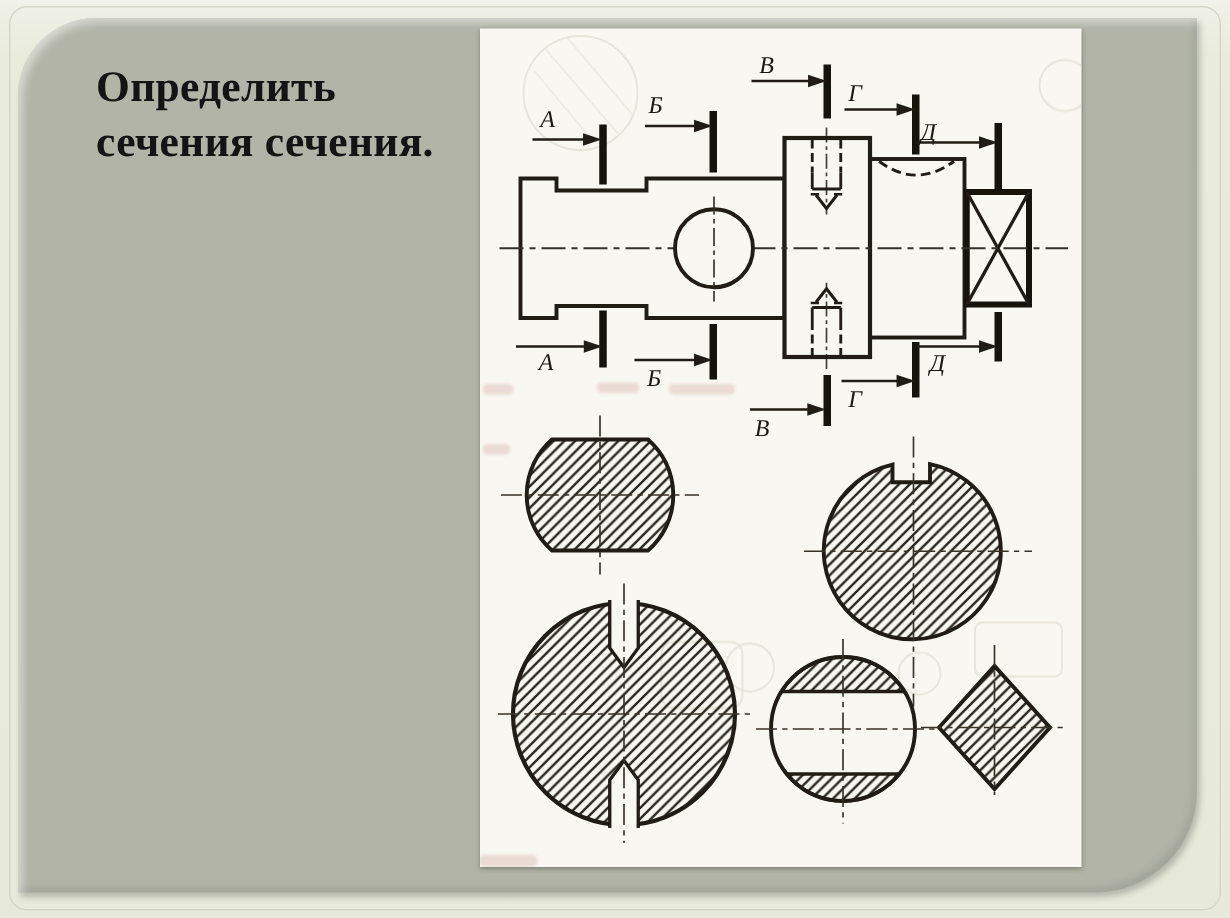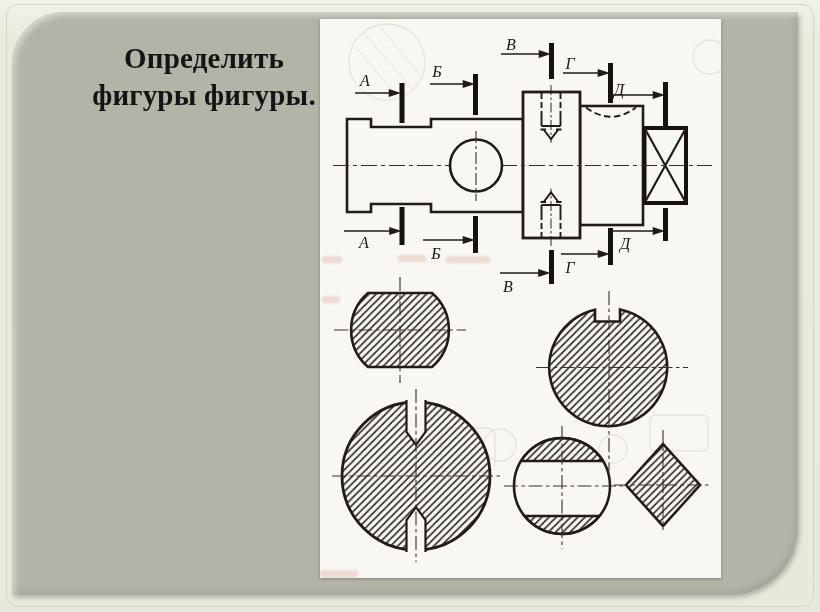--- a/index.html
+++ b/index.html
@@ -18,41 +18,41 @@
     position:absolute;left:12px;top:12px;width:786px;height:583px;
     background:var(--panel,#b1b4a7);
     border-radius:52px 0 68px 0;
     box-shadow:inset 3px 3px 6px rgba(255,255,255,.5),
                inset -2px -3px 6px rgba(0,0,0,.10),
                2px 3px 4px rgba(0,0,0,.22);
   }
   .title{
     position:absolute;left:52px;top:28px;width:280px;margin:0;
     font-size:29px;font-weight:bold;line-height:37px;
-    color:var(--title-ink,#141414);letter-spacing:.2px;text-align:center;
+    color:var(--title-ink,#141414);letter-spacing:.2px;
   }
   .title span{display:block;}
   .drawing-paper{
     position:absolute;left:320px;top:19px;width:401px;height:559px;
     background:var(--paper,#f8f7f2);
     box-shadow:0 1px 3px rgba(40,40,30,.35);
   }
   svg{display:block;}
   text.sec{font-family:"Liberation Serif","DejaVu Serif",serif;
     font-style:italic;font-size:16px;fill:#1d1812;}
 </style>
 </head>
 <body>
 
 <div class="stage">
   <div class="frame-line"></div>
   <div class="panel">
     <h1 class="title">
         <span>Определить</span>
-        <span>фигуры фигуры.</span>
+        <span>сечения сечения.</span>
       </h1>
   </div>
 
   <div class="drawing-paper">
     <svg width="401" height="559" viewBox="0 0 401 559">
       <defs>
         <pattern id="hatch" width="7.2" height="7.2" patternUnits="userSpaceOnUse">
           <path d="M-1.8,1.8 L1.8,-1.8 M0,7.2 L7.2,0 M5.4,9 L9,5.4" stroke="#2a251f" stroke-width="1.6" stroke-linecap="square"></path>
         </pattern>
         <filter id="smudge" x="-30%" y="-60%" width="160%" height="220%">

